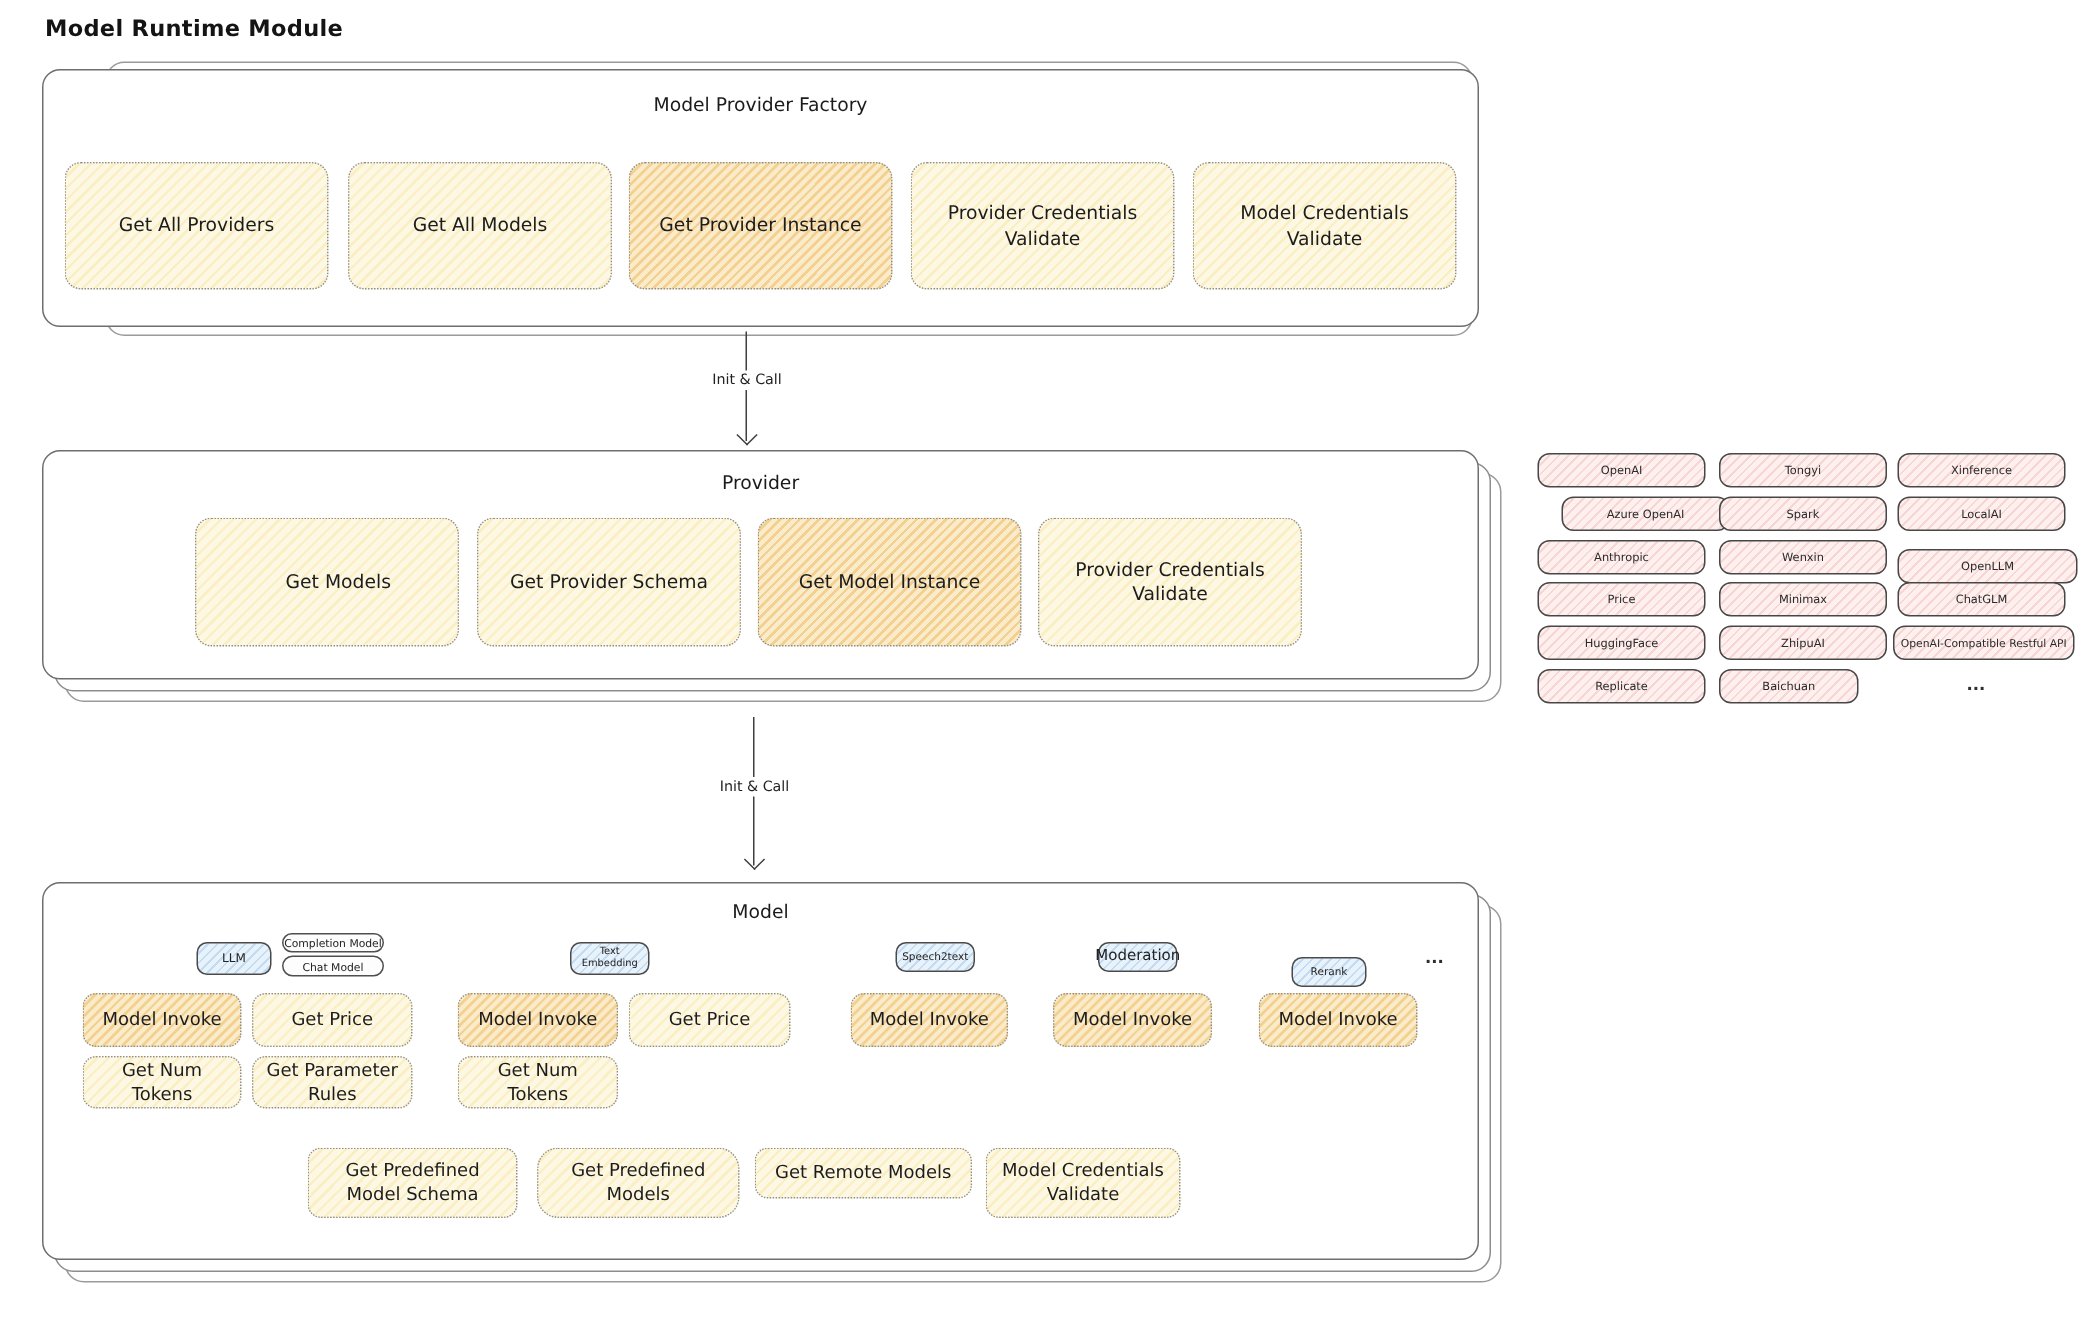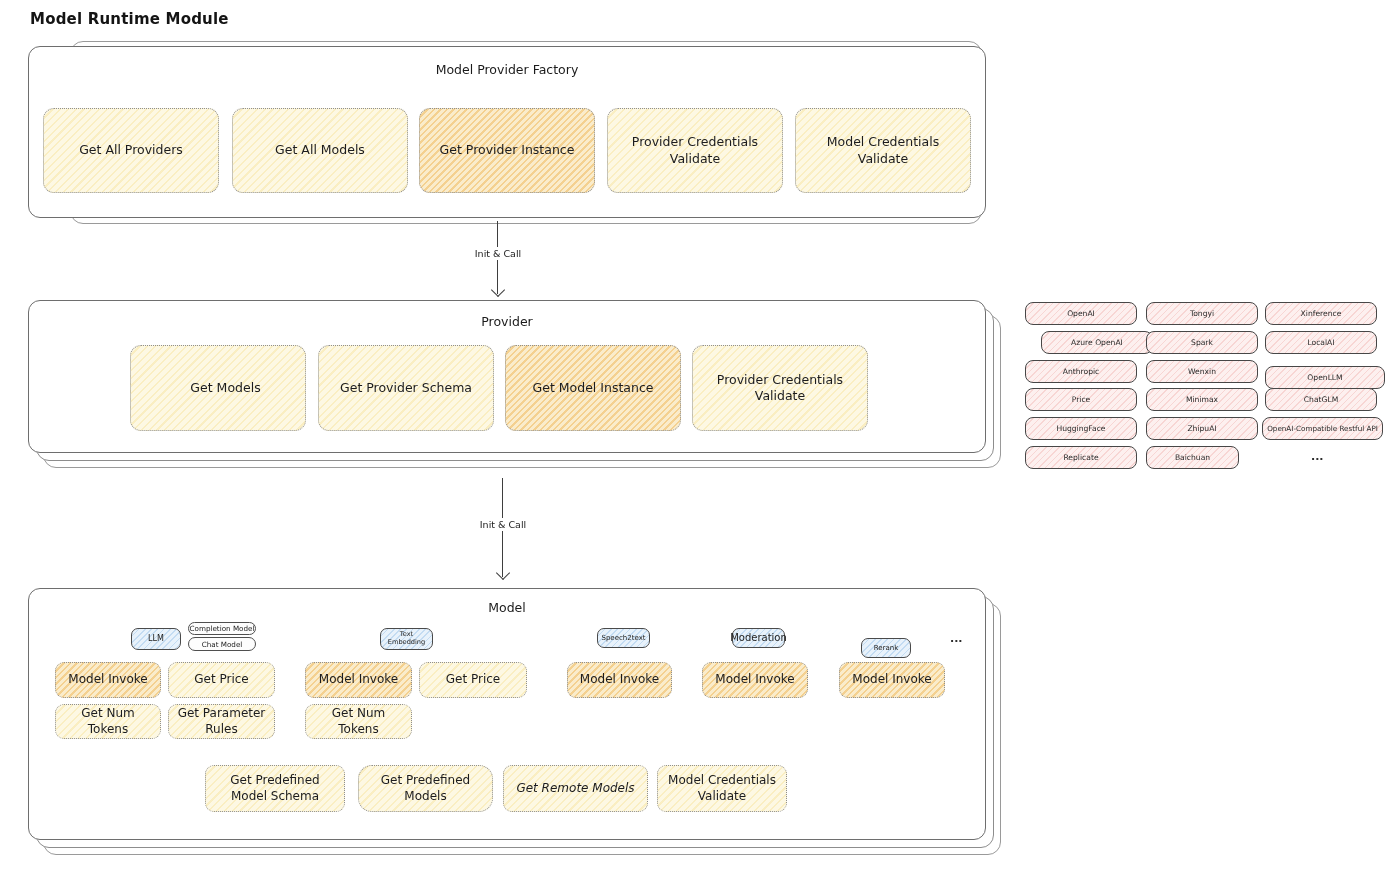--- a/index.html
+++ b/index.html
@@ -171,17 +171,17 @@
     <div class="node sm hatch-orange" style="left:539px;top:74px;width:105px;height:36px;">Model Invoke</div>
     <div class="node sm hatch-orange" style="left:674px;top:74px;width:106px;height:36px;">Model Invoke</div>
     <div class="node sm hatch-orange" style="left:811px;top:74px;width:106px;height:36px;">Model Invoke</div>
 
     <div class="node sm hatch-yellow" style="left:27px;top:116px;width:106px;height:35px;">Get Num Tokens</div>
     <div class="node sm hatch-yellow" style="left:140px;top:116px;width:107px;height:35px;">Get Parameter Rules</div>
     <div class="node sm hatch-yellow" style="left:277px;top:116px;width:107px;height:35px;">Get Num Tokens</div>
 
     <div class="node sm hatch-yellow" style="left:177px;top:177px;width:140px;height:47px;">Get Predefined Model Schema</div>
     <div class="node sm hatch-yellow" style="left:330px;top:177px;width:135px;height:47px;border-radius:14px;">Get Predefined Models</div>
-    <div class="node sm hatch-yellow" style="left:475px;top:177px;width:145px;height:47px;font-style:italic;">Get Remote Models</div>
+    <div class="node sm hatch-yellow" style="left:475px;top:177px;width:145px;height:34px;">Get Remote Models</div>
     <div class="node sm hatch-yellow" style="left:629px;top:177px;width:130px;height:47px;">Model Credentials Validate</div>
   </div>
 
 </div>
 
 </body></html>

